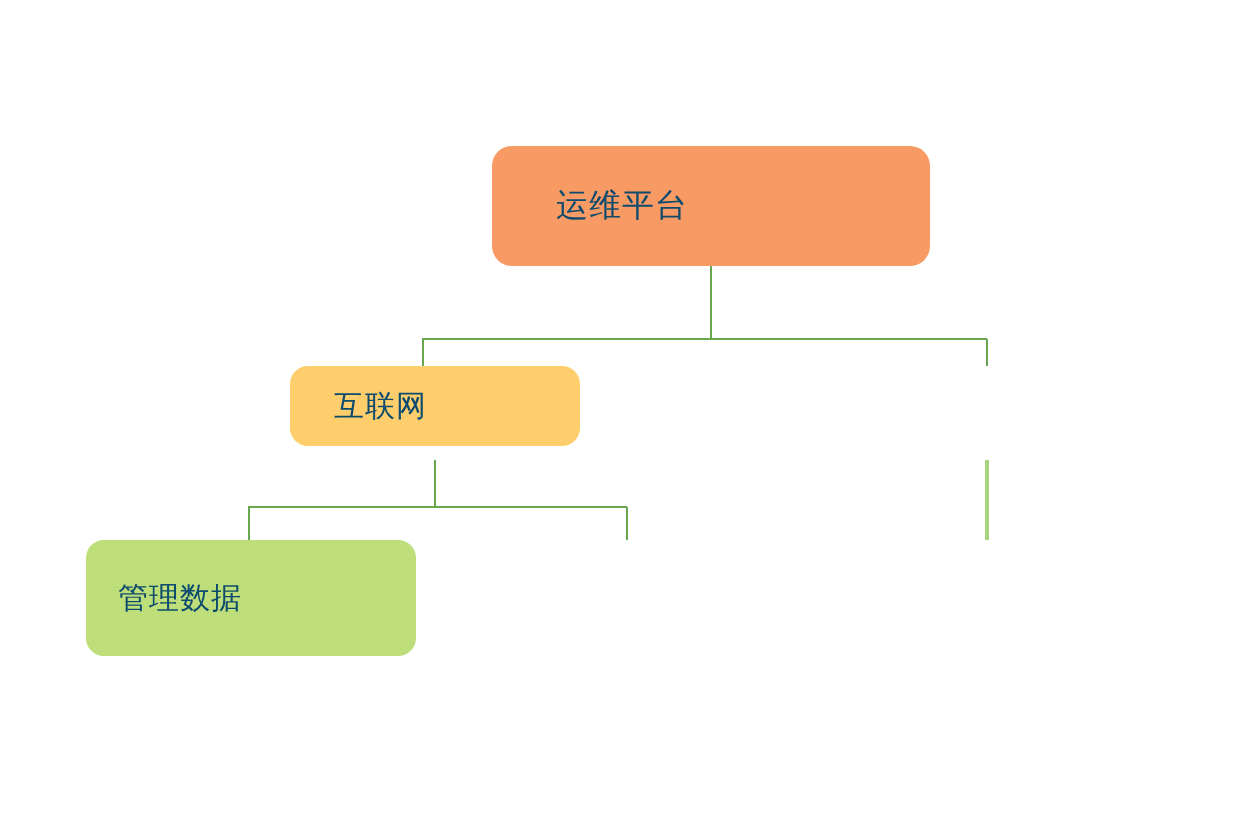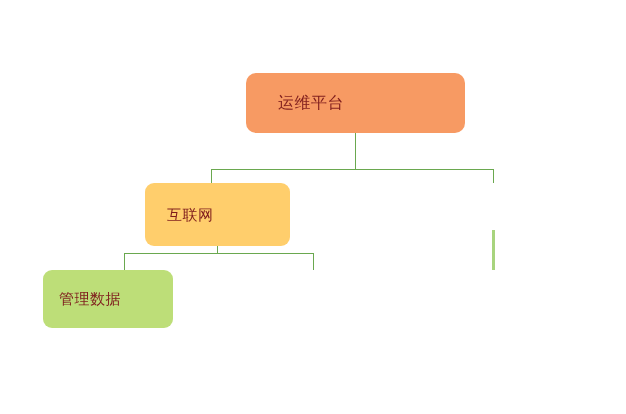--- a/index.html
+++ b/index.html
@@ -27,21 +27,21 @@
     height: 414px;
     pointer-events: none;
   }
   .node {
     position: absolute;
     box-sizing: border-box;
     border-radius: 9px;
     display: flex;
     align-items: center;
     justify-content: flex-start;
-    color: #7f1d1d;
+    color: #0c4a6e;
     font-size: 15px;
     line-height: 1.2;
     letter-spacing: 0.5px;
     white-space: nowrap;
   }
   .node .node-label {
     display: block;
     padding-left: 26px;
   }
 
@@ -56,31 +56,31 @@
     font-size: 16px;
   }
   .node-root .node-label {
     padding-left: 32px;
   }
 
   
   .node-l2 {
     top: 183px;
     width: 145px;
-    height: 63px;
+    height: 40px;
     background: #FFCE6C;
   }
   .node-l2-internet { left: 145px; }
   .node-l2-iot { left: 425px; }
   .node-l2 .node-label { padding-left: 22px; }
 
   
   .node-l3 {
     top: 270px;
-    width: 130px;
+    width: 165px;
     height: 58px;
     background: #BDDE78;
   }
   .node-l3-manage { left: 43px; }
   .node-l3-business { left: 233px; }
   .node-l3-device { left: 422px; }
   .node-l3 .node-label { padding-left: 16px; }
 </style>
 </head>
 <body>

